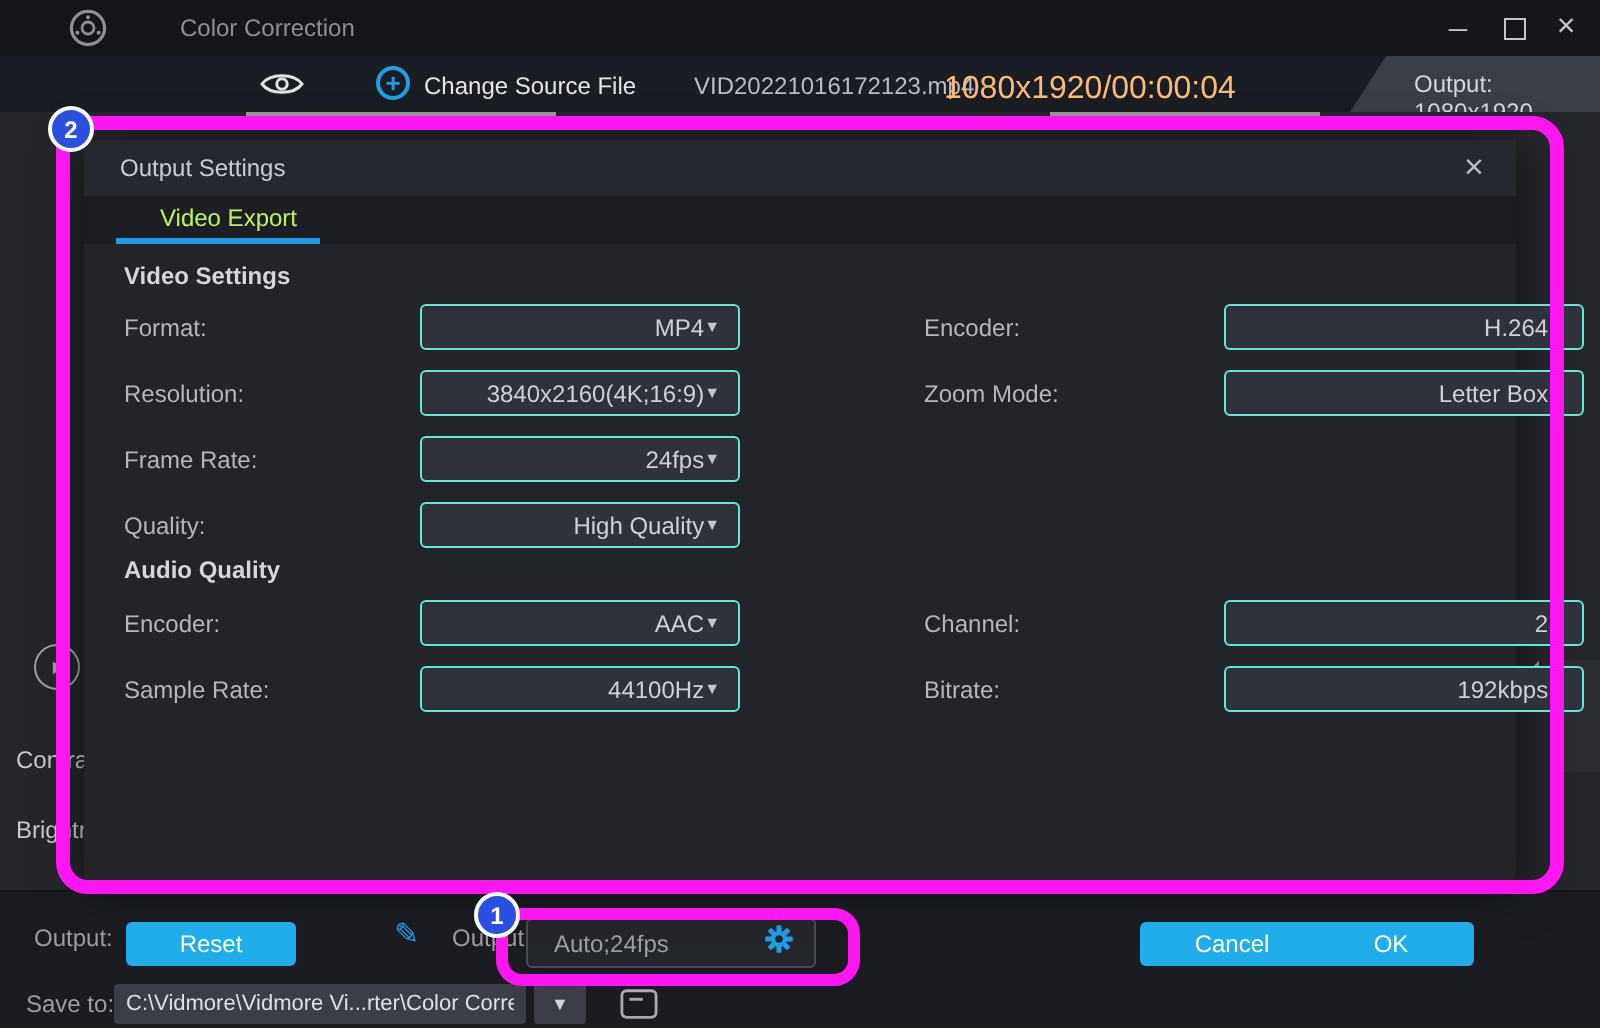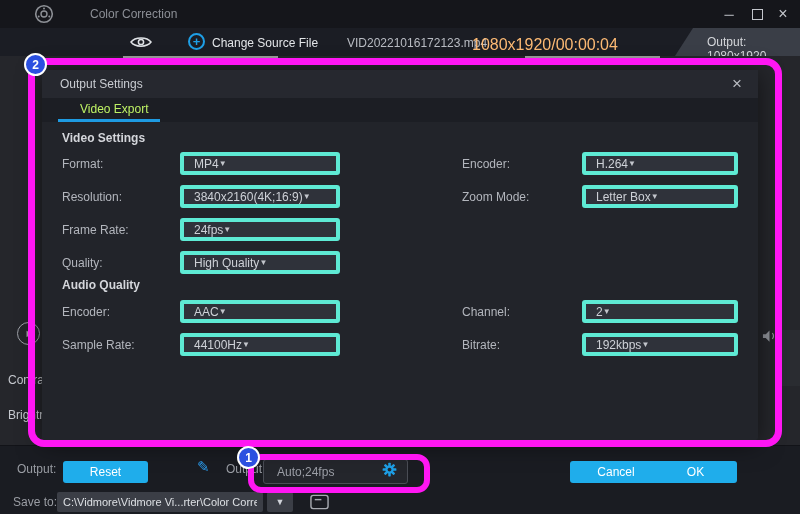--- a/index.html
+++ b/index.html
@@ -52,26 +52,26 @@
   .modal-header { position:absolute; left:0; top:0; width:100%; height:28px; background:#26282f; }
   .modal-title { position:absolute; left:18px; top:7px; font-size:12px; color:#c9ccd2; }
   .modal-close { position:absolute; right:10px; top:3px; width:22px; height:22px; font-size:17px; color:#b9bcc2;
       display:flex; align-items:center; justify-content:center; cursor:default; }
   .tabrow { position:absolute; left:0; top:28px; width:100%; height:24px; background:#1c1e24; }
   .tab-video-export { position:absolute; left:38px; top:4px; font-size:12px; color:#bef264; }
   .tab-underline { position:absolute; left:16px; bottom:0; width:102px; height:3px; background:#1e9be2; }
 
   .sec-header { position:absolute; left:20px; font-size:12px; font-weight:bold; color:#d4d6db; }
   .mlabel { position:absolute; font-size:12px; color:#b3b6bd; }
-  .dd { position:absolute; height:23px; background:#2f323a; border:4px solid #5eead4; border-radius:3px;
-      display:flex; align-items:center; justify-content:flex-start; padding:0 9px 0 10px; }
+  .dd { position:absolute; height:23px; background:#2f323a; border:1px solid #5eead4; border-radius:3px;
+      display:flex; align-items:center; justify-content:flex-end; padding:0 9px 0 10px;margin-left:30px; }
   .dd .dval { font-size:12px; color:#ced1d7; white-space:nowrap; }
   .dd .darrow { font-size:8px; color:#c2c5cb; }
   .dd.ddl { left:138px; width:160px; }
-  .dd.ddr { left:540px; width:156px; }
+  .dd.ddr { left:540px; width:180px; }
   .lx { left:20px; } .rx { left:420px; }
 
   .mbtn { position:absolute; top:346px; height:22px; background:#1fadeb; border:none; border-radius:3px;
       color:#fff; font-size:12px; font-family:"Liberation Sans", sans-serif;margin-top:45px; }
   .btn-reset { left:21px; width:85px; }
   .btn-cancel { left:528px; width:92px; }
   .btn-ok { left:612px; width:83px; }
 
   
   .bottombar { position:absolute; left:0; top:445px; width:800px; height:69px; background:#1a1c22; z-index:10;

